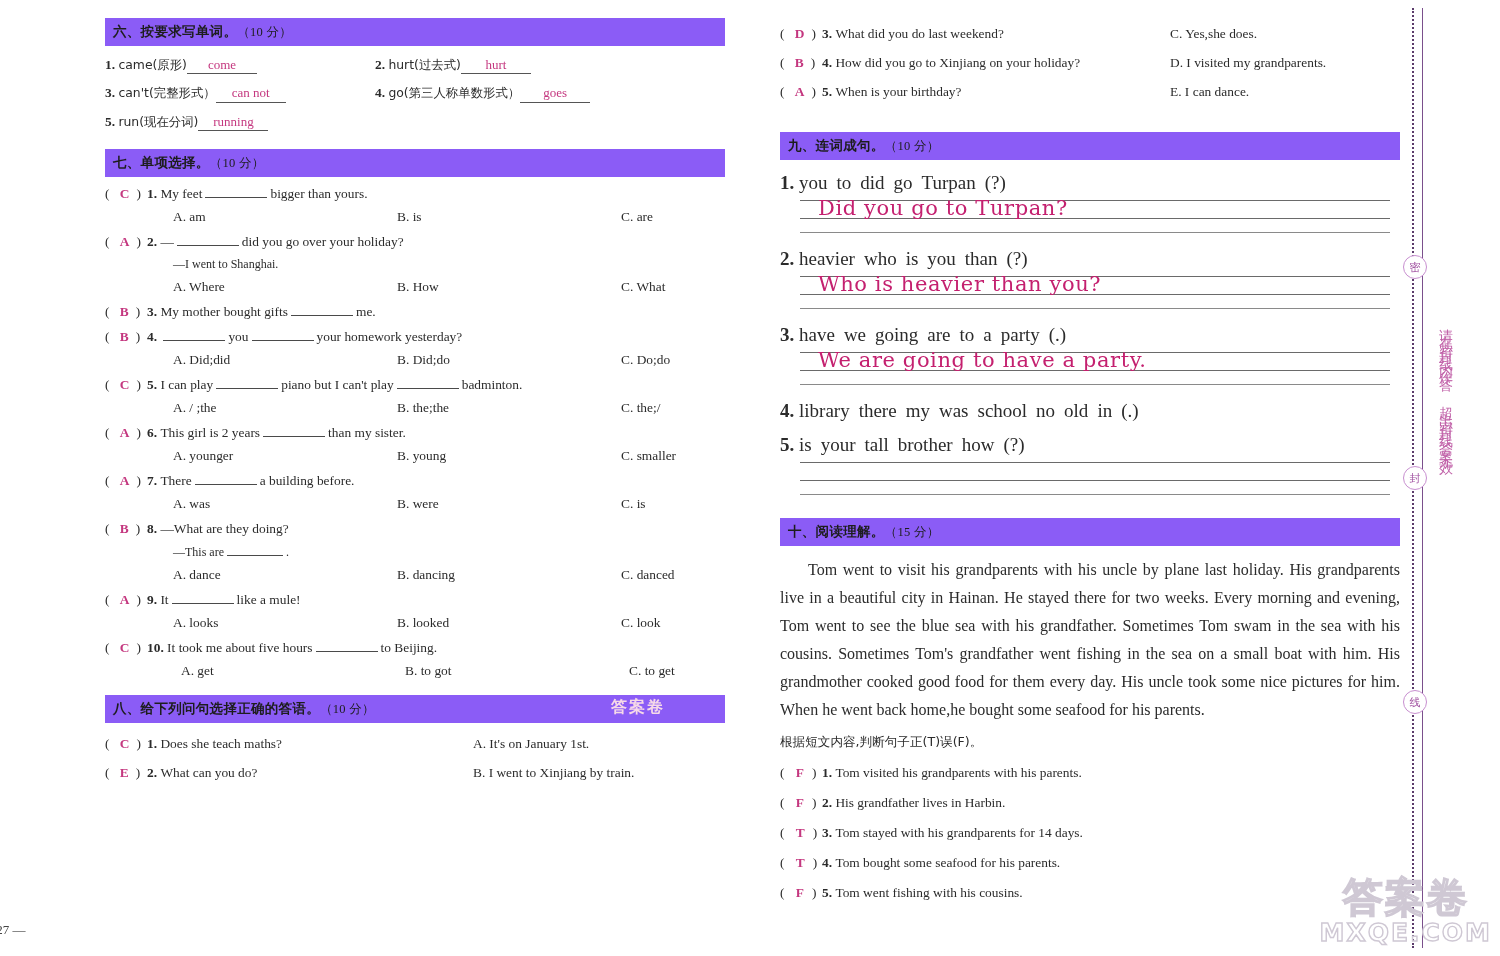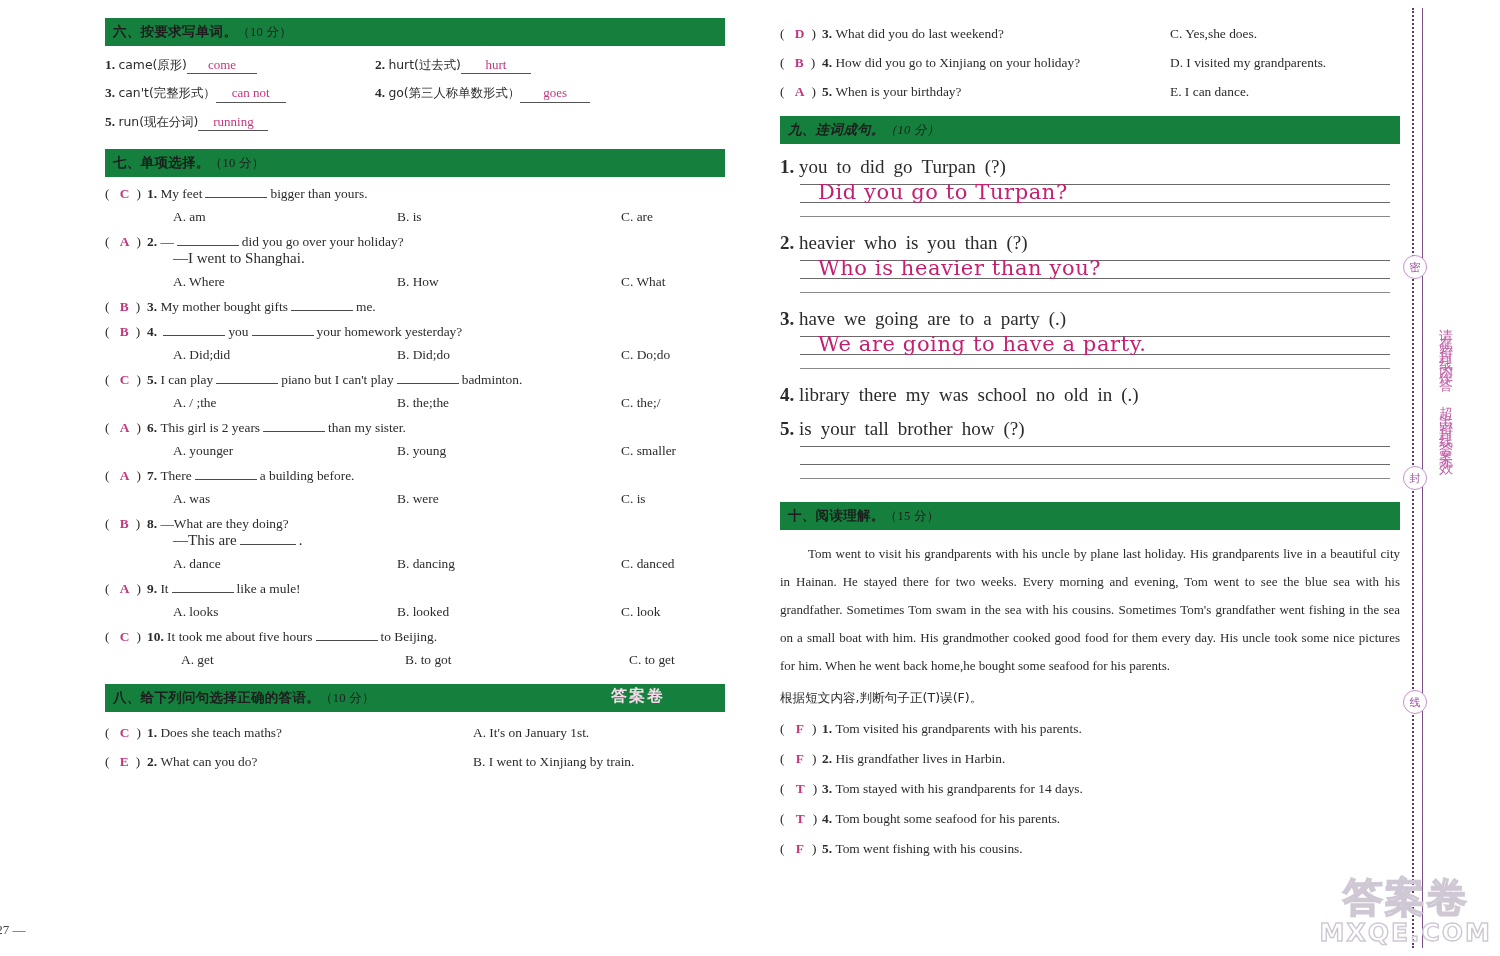--- a/index.html
+++ b/index.html
@@ -15,21 +15,21 @@
   .page{position:absolute;top:0;width:750px;height:956px;}
   .page-left{left:0;}
   .page-right{left:750px;}
 
   .col{position:absolute;}
   .col-left{left:105px;top:18px;width:620px;}
   .col-right{left:30px;top:18px;width:620px;}
 
   
   .sec-head{
-    background:#15803d;
+    background:#8b5cf6;
     padding:5px 8px 6px 8px;
     margin:0 0 6px 0;
     font-family:"DejaVu Sans","Liberation Sans",sans-serif;
     font-weight:bold;
     font-size:13.5px;
     color:#1d1d1d;
     letter-spacing:0.3px;
     line-height:1.2;
     position:relative;
     overflow:hidden;
@@ -67,21 +67,21 @@
 
   
   .mc{margin-top:9px;}
   .mc .q{display:flex;align-items:baseline;font-size:13.4px;margin-top:9px;white-space:nowrap;}
   .mc .brk{width:42px;flex:0 0 42px;letter-spacing:0px;}
   .mc .brk .pick{color:#c4377f;font-weight:bold;padding:0 7px;}
   .mc .qnum{font-weight:bold;}
   .mc .opts{display:flex;margin-top:7px;padding-left:68px;font-size:13.4px;}
   .mc .opts .o{width:224px;}
   .mc .opts .o:last-child{width:auto;}
-  .mc .sub{padding-left:68px;font-size:15px;}
+  .mc .sub{padding-left:68px;margin-top:7px;font-size:12px;}
   .blankline{display:inline-block;border-bottom:1px solid #4a4a4a;width:62px;height:11px;margin:0 3px;vertical-align:baseline;}
   .blankline.sm{width:56px;}
 
   
   .match{margin-top:9px;}
   .match .mrow{display:flex;font-size:13.4px;margin-top:13px;white-space:nowrap;}
   .match .left{width:368px;display:flex;align-items:baseline;}
   .match .brk{width:42px;flex:0 0 42px;}
   .match .brk .pick{color:#c4377f;font-weight:bold;padding:0 7px;}
   .match .qnum{font-weight:bold;}
@@ -106,21 +106,21 @@
     position:absolute;left:18px;top:-2px;
     font-family:"DejaVu Serif","Liberation Serif",serif;
     font-size:21px;
     color:#c4206f;
     letter-spacing:0.6px;
     background:transparent;
     white-space:nowrap;
   }
 
   
-  .passage{margin-top:10px;font-size:13px;line-height:28px;text-align:justify;text-align-last:left;}
+  .passage{margin-top:10px;font-size:16px;line-height:28px;text-align:justify;text-align-last:left;}
   .passage .indent{display:inline-block;width:28px;}
   .tfhint{font-family:"DejaVu Sans","Liberation Sans",sans-serif;font-size:12.6px;margin-top:10px;}
   .tf .trow{display:flex;align-items:baseline;font-size:13.4px;margin-top:14px;white-space:nowrap;}
   .tf .brk{width:42px;flex:0 0 42px;}
   .tf .brk .pick{color:#c4377f;font-weight:bold;padding:0 8px;}
   .tf .qnum{font-weight:bold;}
 
   
   .pagenum{
     position:absolute;bottom:18px;left:0;width:100%;
@@ -347,21 +347,21 @@
         <div>D. I visited my grandparents.</div>
       </div>
       <div class="mrow">
         <div class="left" style="width:390px;">
           <span class="brk">(&nbsp;<span class="pick">A</span>)</span><span class="qnum">5.</span>&nbsp;<span>When is your birthday?</span>
         </div>
         <div>E. I can dance.</div>
       </div>
     </div>
 
-    <div class="sec-head" style="margin-top:16px;font-style:italic;">
+    <div class="sec-head" style="margin-top:32px;">
       <span>九、连词成句。</span><span class="pts">（10 分）</span>
     </div>
     <div class="rearr">
 
       <div class="prompt">
         <b>1.</b>
         <span class="w">you</span><span class="w">to</span><span class="w">did</span><span class="w">go</span><span class="w">Turpan</span><span class="w">(?)</span>
       </div>
       <div class="writeline">
         <div class="rule r1"></div>

